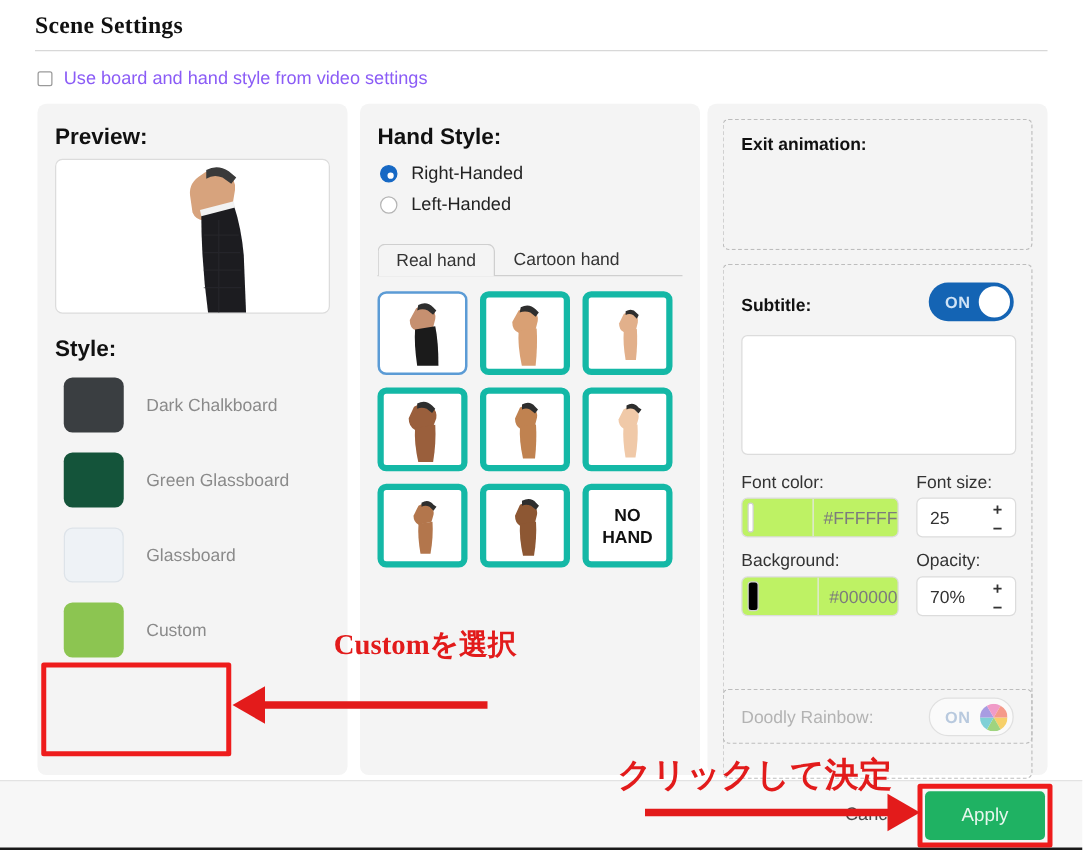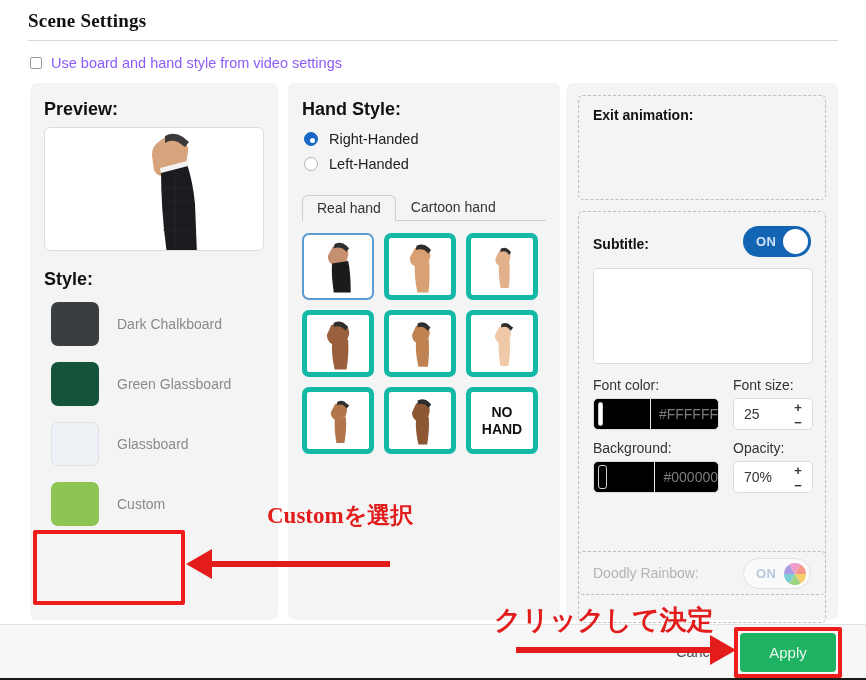--- a/index.html
+++ b/index.html
@@ -145,21 +145,21 @@
   }
 
   .toggle {
     border-radius:999px; display:flex; align-items:center; position:relative;
   }
   .toggle .knob { border-radius:50%; background:#fff; position:absolute; }
   .toggle .on-text { font-size:13px; font-weight:bold; letter-spacing:.5px; }
 
   .swatch-input {
     display:flex; align-items:center; border:1px solid #dcdcdc;
-    border-radius:5px; background:#000000; overflow:hidden; height:32px;gap:43px;
+    border-radius:5px; background:#bef264; overflow:hidden; height:32px;gap:43px;
   }
   .swatch-input .chip { width:45px; height:24px; margin:0 4px; border:1px solid #d0d0d0; border-radius:3px; }
   .swatch-input .hex { font-size:14px; color:#7c7c7c; padding-left:8px; border-left:1px solid #e6e6e6; height:100%; display:flex; align-items:center; flex:1; }
 
   
   #bottom-bar {
     position:absolute; left:0; top:624px; width:866px; height:54px;
     background:#f7f7f7; border-top:1px solid #e3e3e3;
   }
   #page-bottom-rule { position:absolute; left:0; top:678px; width:866px; height:2px; background:#1a1a1a; }

